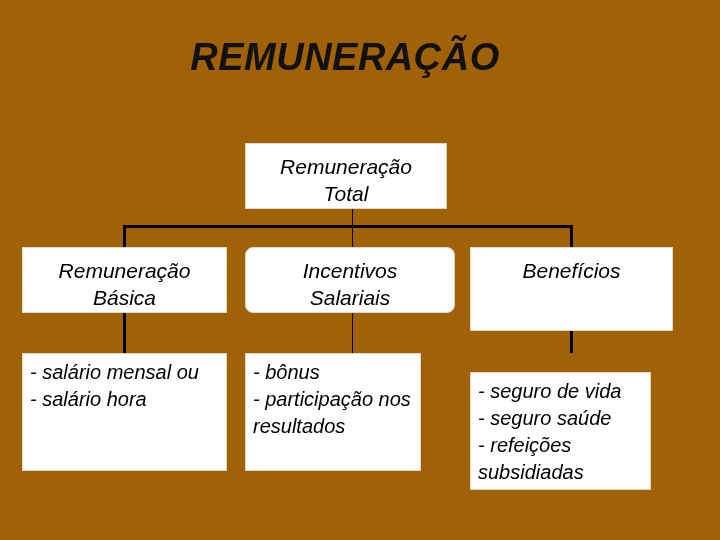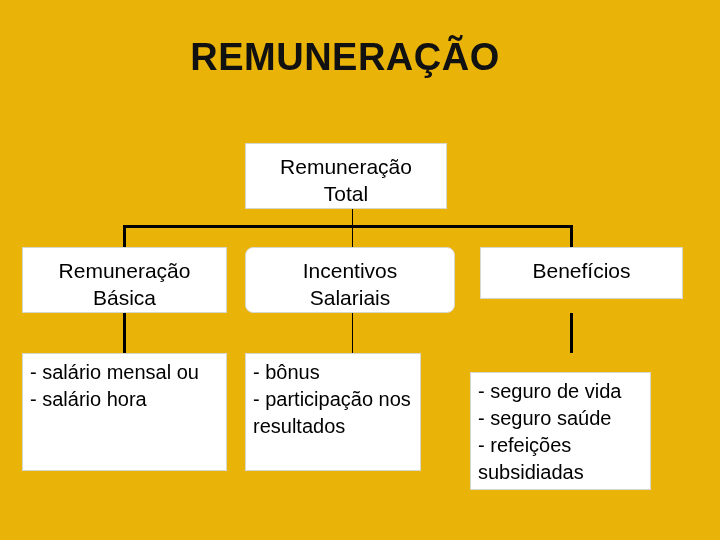--- a/index.html
+++ b/index.html
@@ -1,22 +1,23 @@
 <!DOCTYPE html>
 <html><head>
 <meta charset="utf-8">
 <style>
   html, body { margin: 0; padding: 0; }
   .canvas {
     position: relative;
     width: 720px;
     height: 540px;
-    background: #eab308;
+    background: #a16207;
     font-family: "Liberation Sans", sans-serif;
     overflow: hidden;
+    font-style: italic;
   }
   .title {
     position: absolute;
     top: 36px;
     left: 0;
     width: 690px;
     margin: 0;
     text-align: center;
     font-size: 38px;
     font-weight: 700;
@@ -44,21 +45,21 @@
     line-height: 27px;
   }
   .vline-thin  { position: absolute; width: 1px; background: #000000; }
   .vline-thick { position: absolute; width: 3px; background: #000000; }
   .hline-thick { position: absolute; height: 3px; background: #000000; }
 
   
   .root-box     { left: 245px; top: 143px; width: 202px; height: 66px; }
   .branch-0     { left: 22px;  top: 247px; width: 205px; height: 66px; }
   .branch-1     { left: 245px; top: 247px; width: 210px; height: 66px; border-radius: 8px; }
-  .branch-2     { left: 480px; top: 247px; width: 203px; height: 52px; }
+  .branch-2     { left: 470px; top: 247px; width: 203px; height: 84px; }
   .detail-0     { left: 22px;  top: 353px; width: 205px; height: 118px; }
   .detail-1     { left: 245px; top: 353px; width: 176px; height: 118px; }
   .detail-2     { left: 470px; top: 372px; width: 181px; height: 118px; }
 
   .c-root-v     { left: 352px; top: 209px; height: 38px; }
   .c-hbar       { left: 123px; top: 225px; width: 450px; }
   .c-stub-left  { left: 123px; top: 225px; height: 22px; }
   .c-stub-right { left: 570px; top: 225px; height: 22px; }
   .c-d-left     { left: 123px; top: 313px; height: 40px; }
   .c-d-mid      { left: 352px; top: 313px; height: 40px; }

